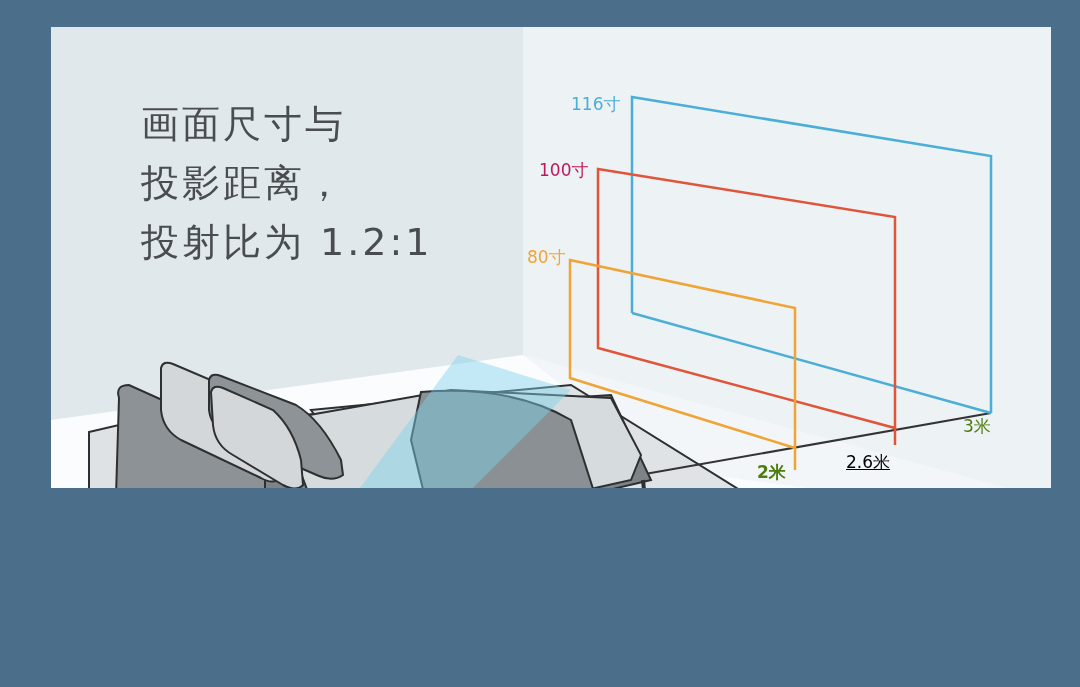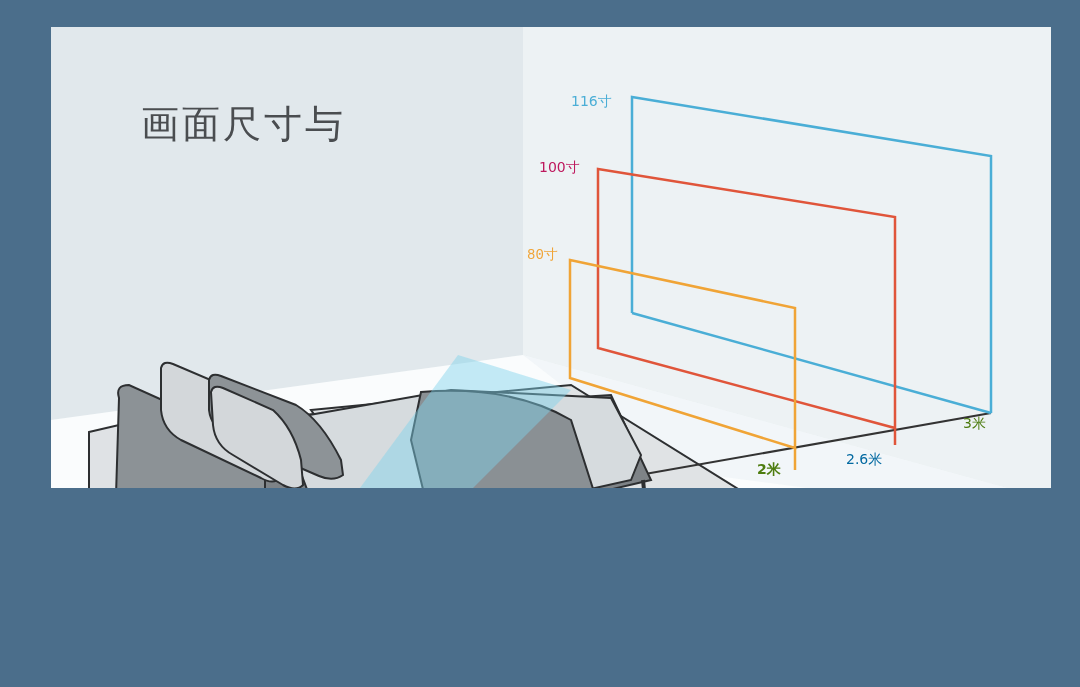--- a/index.html
+++ b/index.html
@@ -1,21 +1,21 @@
 <!DOCTYPE html>
 <html><head>
 <meta charset="utf-8">
 <style>
   html,body{margin:0;padding:0;}
   body{width:1080px;height:687px;background:#4b6e8b;position:relative;overflow:hidden;font-family:"DejaVu Sans","Liberation Sans",sans-serif;}
   .panel{position:absolute;left:36px;top:27px;width:1000px;height:461px;overflow:hidden;background:#e4ebee;margin-left:15px;}
   .panel svg{position:absolute;left:0;top:0;}
   .title{position:absolute;left:90px;top:68px;color:#4a4d50;font-size:38px;line-height:59px;letter-spacing:3px;font-family:"DejaVu Sans",sans-serif;}
   .title div{white-space:nowrap;}
-  .lbl{position:absolute;font-size:14px;white-space:nowrap;font-family:"DejaVu Sans",sans-serif;}
+  .lbl{position:absolute;font-size:17px;white-space:nowrap;font-family:"DejaVu Sans",sans-serif;}
 </style>
 </head>
 <body>
 
 <div class="panel">
   <svg width="1000" height="634" viewBox="40 27 1000 634">
 
     <polygon points="40,27 512,27 512,355 40,420" fill="#e1e8ec"></polygon>
     <polygon points="512,27 1040,27 1040,500 512,355" fill="#edf2f4"></polygon>
 
@@ -71,22 +71,24 @@
     </g>
 
     <g>
       <path d="M262,528 Q278,518 300,524 L318,532 Q324,540 318,548 L298,556 Q278,560 264,550 Q256,540 262,528 Z" fill="#1f2124" stroke="#111" stroke-width="1.5"></path>
       <path d="M268,528 Q282,522 298,527 L312,534" fill="none" stroke="#3a3d40" stroke-width="1.5"></path>
     </g>
   </svg>
 
   <div class="title">
     <div>画面尺寸与</div>
+    <div>投影距离，</div>
+    <div>投射比为 1.2:1</div>
   </div>
 
   <div class="lbl" style="left:520px;top:66px;color:#4aaed6;">116寸</div>
   <div class="lbl" style="left:488px;top:132px;color:#be185d;">100寸</div>
-  <div class="lbl" style="left:476px;top:219px;color:#f0a436;font-family:Liberation Mono, monospace;">80寸</div>
+  <div class="lbl" style="left:476px;top:219px;color:#f0a436;">80寸</div>
 
   <div class="lbl" style="left:912px;top:388px;color:#4d7c0f;">3米</div>
-  <div class="lbl" style="left:795px;top:424px;color:#0369a1;">2.6米</div>
+  <div class="lbl" style="left:795px;top:424px;color:#000000;text-decoration:underline;">2.6米</div>
   <div class="lbl" style="left:706px;top:434px;color:#4d7c0f;font-weight:bold;">2米</div>
 </div>
 
 </body></html>

